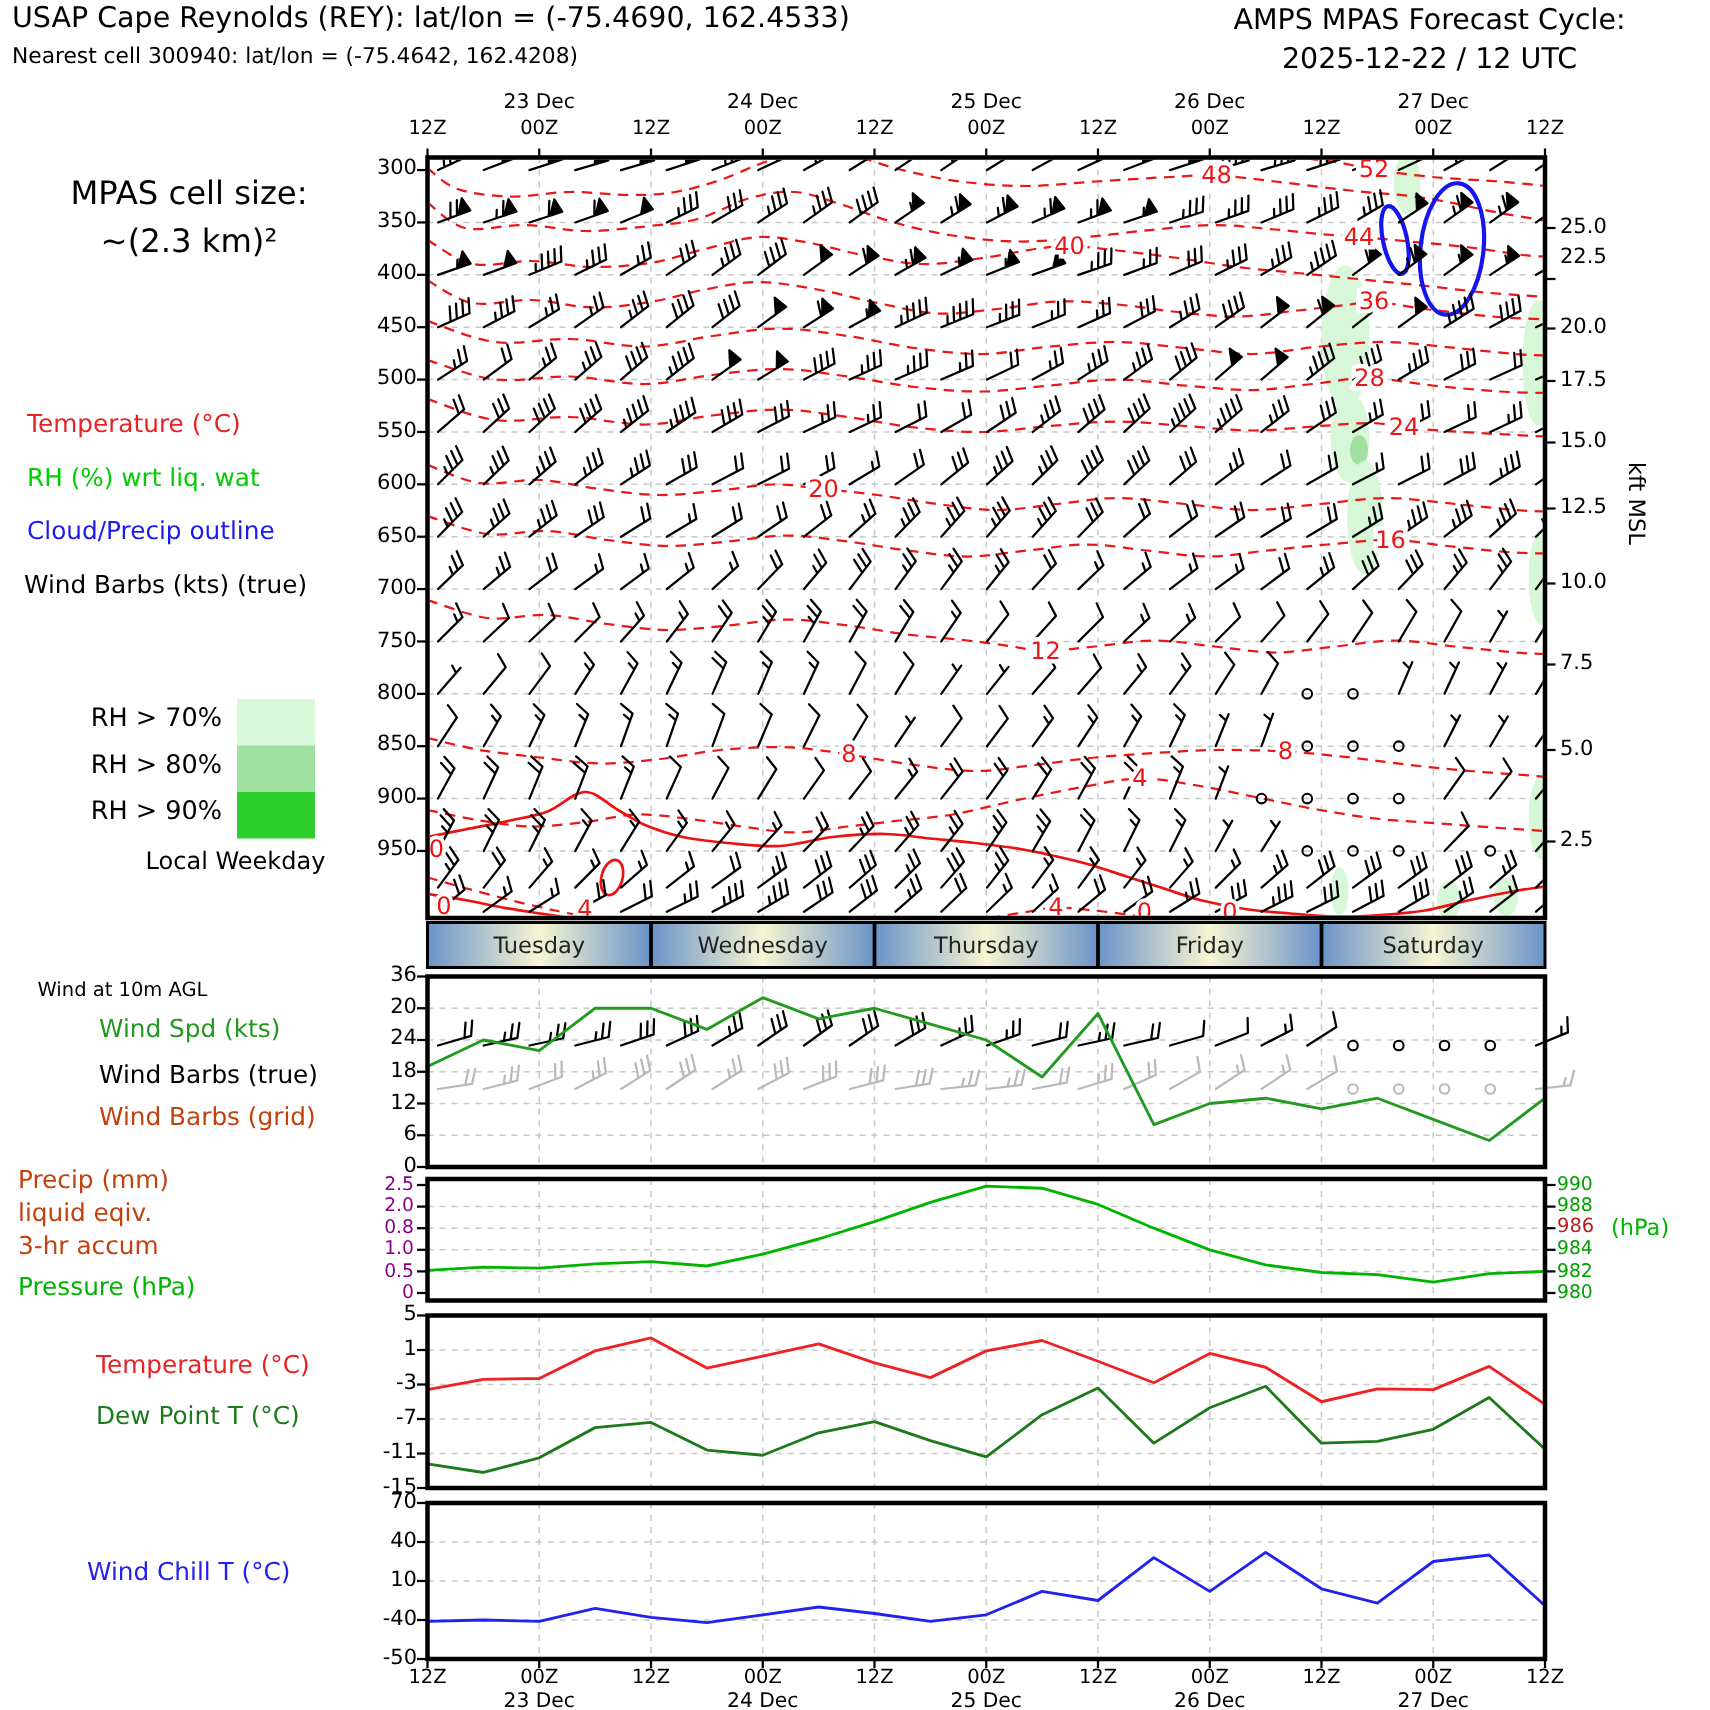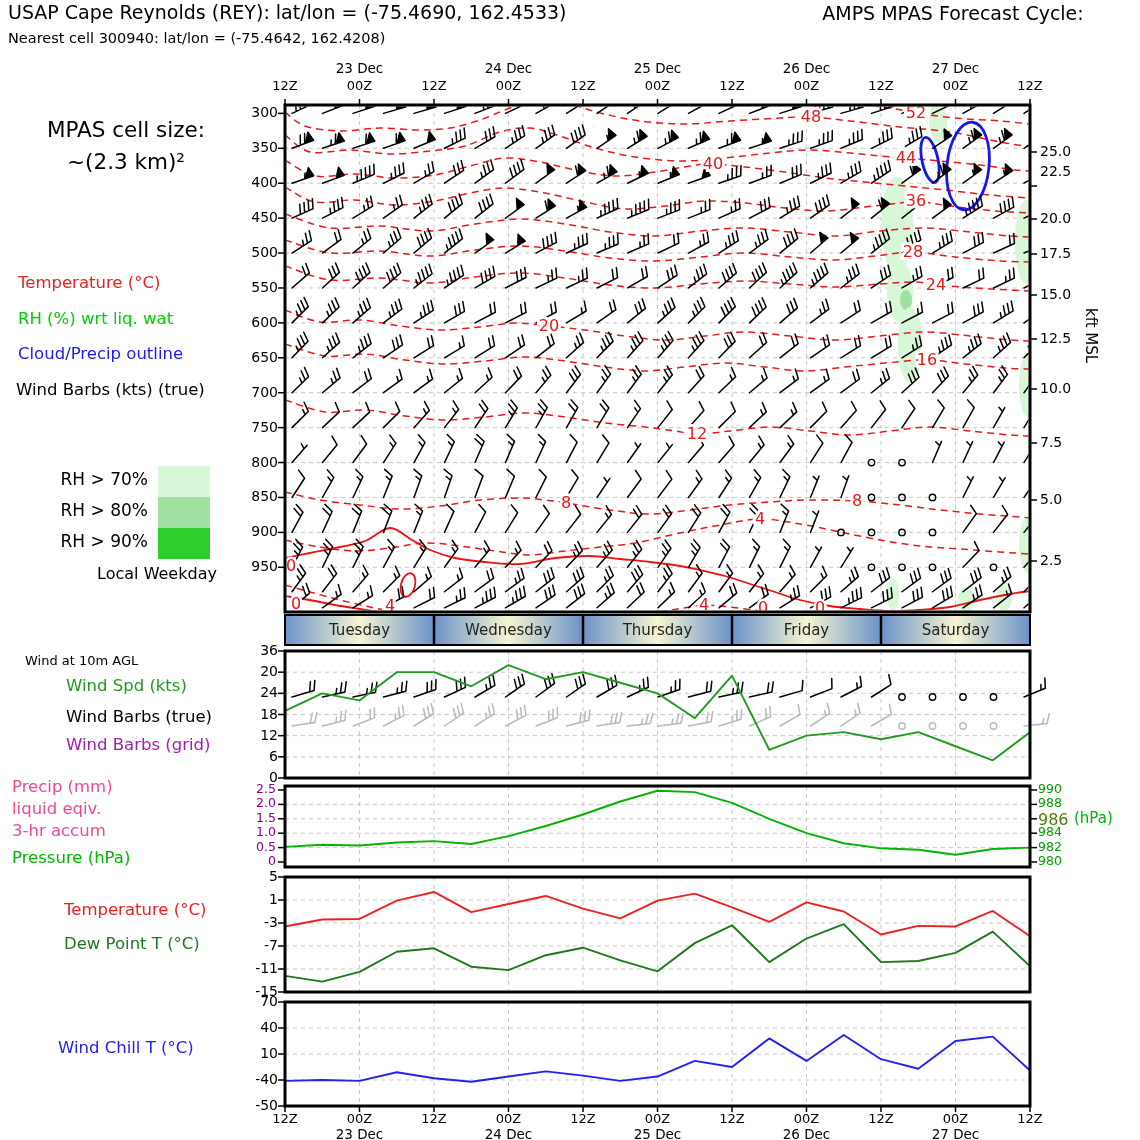--- a/index.html
+++ b/index.html
@@ -26,22 +26,22 @@
   .wbg{left:66px;top:736px;font-size:16.5px;}
   .pc1{left:12px;top:778px;font-size:16.5px;}
   .pc2{left:12px;top:800px;font-size:16.5px;}
   .pc3{left:12px;top:822px;font-size:16.5px;}
   .prs{left:12px;top:849px;font-size:16.5px;}
   .hpa{left:1074px;top:810px;font-size:15px;}
   .tmp{left:64px;top:901px;font-size:16.5px;}
   .dew{left:64px;top:935px;font-size:16.5px;}
   .chl{left:58px;top:1039px;font-size:16.5px;}
   .kft{left:1082px;top:308px;font-size:15px;writing-mode:vertical-rl;}
-  .red{color:#e82222}.grn{color:#00ce00}.blu{color:#1a1aee}.pur{color:#ec4899}
-  .dgrn{color:#1c7a1c}.wgrn{color:#22991f}.gry{color:#a21caf}.pgrn{color:#00b400}
+  .red{color:#e82222}.grn{color:#00ce00}.blu{color:#1a1aee}.pur{color:#c2410c}
+  .dgrn{color:#1c7a1c}.wgrn{color:#22991f}.gry{color:#c2410c}.pgrn{color:#00b400}
 </style>
 </head>
 <body>
 
 <div id="page">
   <svg id="cv" width="1140" height="1140" font-family="DejaVu Sans, Liberation Sans, sans-serif">
       <defs>
         <clipPath id="mc">
           <rect x="286.5" y="106.5" width="742" height="504"></rect>
         </clipPath>
@@ -734,20 +734,21 @@
       <line x1="278" y1="1002" x2="285" y2="1002" stroke="#000" stroke-width="1.5"></line>
       <line x1="278" y1="1028" x2="285" y2="1028" stroke="#000" stroke-width="1.5"></line>
       <line x1="278" y1="1054" x2="285" y2="1054" stroke="#000" stroke-width="1.5"></line>
       <line x1="278" y1="1080" x2="285" y2="1080" stroke="#000" stroke-width="1.5"></line>
       <line x1="278" y1="1106" x2="285" y2="1106" stroke="#000" stroke-width="1.5"></line>
     </svg>
 
   <div class="lab t1">USAP Cape Reynolds (REY): lat/lon = (-75.4690, 162.4533)</div>
   <div class="lab t2">Nearest cell 300940: lat/lon = (-75.4642, 162.4208)</div>
   <div class="lab c1">AMPS MPAS Forecast Cycle:</div>
+  <div class="lab c2">2025-12-22 / 12 UTC</div>
   <div class="lab cell1">MPAS cell size:</div>
   <div class="lab cell2">~(2.3 km)²</div>
 
   <div class="lab lgT red">Temperature (°C)</div>
   <div class="lab lgR grn">RH (%) wrt liq. wat</div>
   <div class="lab lgC blu">Cloud/Precip outline</div>
   <div class="lab lgW">Wind Barbs (kts) (true)</div>
 
   <div class="lab rhl" style="left:30px;top:470px;">RH &gt; 70%</div>
   <div class="lab rhl" style="left:30px;top:501px;">RH &gt; 80%</div>
@@ -830,27 +831,27 @@
     <span class="lab" style="left: 1040px; top: 552px; font-size: 14px;">2.5</span>
     <span class="lab" style="left: 244px; top: 642px; width: 34px; text-align: right; font-size: 14px;">36</span>
     <span class="lab" style="left: 244px; top: 663.167px; width: 34px; text-align: right; font-size: 14px;">20</span>
     <span class="lab" style="left: 244px; top: 684.333px; width: 34px; text-align: right; font-size: 14px;">24</span>
     <span class="lab" style="left: 244px; top: 705.5px; width: 34px; text-align: right; font-size: 14px;">18</span>
     <span class="lab" style="left: 244px; top: 726.667px; width: 34px; text-align: right; font-size: 14px;">12</span>
     <span class="lab" style="left: 244px; top: 747.833px; width: 34px; text-align: right; font-size: 14px;">6</span>
     <span class="lab" style="left: 244px; top: 769px; width: 34px; text-align: right; font-size: 14px;">0</span>
     <span class="lab" style="left: 228px; top: 782px; width: 48px; text-align: right; font-size: 12.5px; color: rgb(138, 0, 138);">2.5</span>
     <span class="lab" style="left: 228px; top: 796.4px; width: 48px; text-align: right; font-size: 12.5px; color: rgb(138, 0, 138);">2.0</span>
-    <span class="lab" style="left: 228px; top: 810.8px; width: 48px; text-align: right; font-size: 12.5px; color: rgb(138, 0, 138);">1.5</span>
+    <span class="lab" style="left: 228px; top: 810.8px; width: 48px; text-align: right; font-size: 12.5px; color: rgb(138, 0, 138);">0.8</span>
     <span class="lab" style="left: 228px; top: 825.2px; width: 48px; text-align: right; font-size: 12.5px; color: rgb(138, 0, 138);">1.0</span>
     <span class="lab" style="left: 228px; top: 839.6px; width: 48px; text-align: right; font-size: 12.5px; color: rgb(138, 0, 138);">0.5</span>
     <span class="lab" style="left: 228px; top: 854px; width: 48px; text-align: right; font-size: 12.5px; color: rgb(138, 0, 138);">0</span>
     <span class="lab" style="left: 1038px; top: 782px; font-size: 12.5px; color: rgb(0, 160, 0);">990</span>
     <span class="lab" style="left: 1038px; top: 796.4px; font-size: 12.5px; color: rgb(0, 160, 0);">988</span>
-    <span class="lab" style="left: 1038px; top: 810.8px; font-size: 16px; color: #4d7c0f;">986</span>
+    <span class="lab" style="left: 1038px; top: 810.8px; font-size: 13px; color: #b91c1c;">986</span>
     <span class="lab" style="left: 1038px; top: 825.2px; font-size: 12.5px; color: rgb(0, 160, 0);">984</span>
     <span class="lab" style="left: 1038px; top: 839.6px; font-size: 12.5px; color: rgb(0, 160, 0);">982</span>
     <span class="lab" style="left: 1038px; top: 854px; font-size: 12.5px; color: rgb(0, 160, 0);">980</span>
     <span class="lab" style="left: 238px; top: 868px; width: 40px; text-align: right; font-size: 14px;">5</span>
     <span class="lab" style="left: 238px; top: 891px; width: 40px; text-align: right; font-size: 14px;">1</span>
     <span class="lab" style="left: 238px; top: 914px; width: 40px; text-align: right; font-size: 14px;">-3</span>
     <span class="lab" style="left: 238px; top: 937px; width: 40px; text-align: right; font-size: 14px;">-7</span>
     <span class="lab" style="left: 238px; top: 960px; width: 40px; text-align: right; font-size: 14px;">-11</span>
     <span class="lab" style="left: 238px; top: 983px; width: 40px; text-align: right; font-size: 14px;">-15</span>
     <span class="lab" style="left: 238px; top: 993px; width: 40px; text-align: right; font-size: 14px;">70</span>

